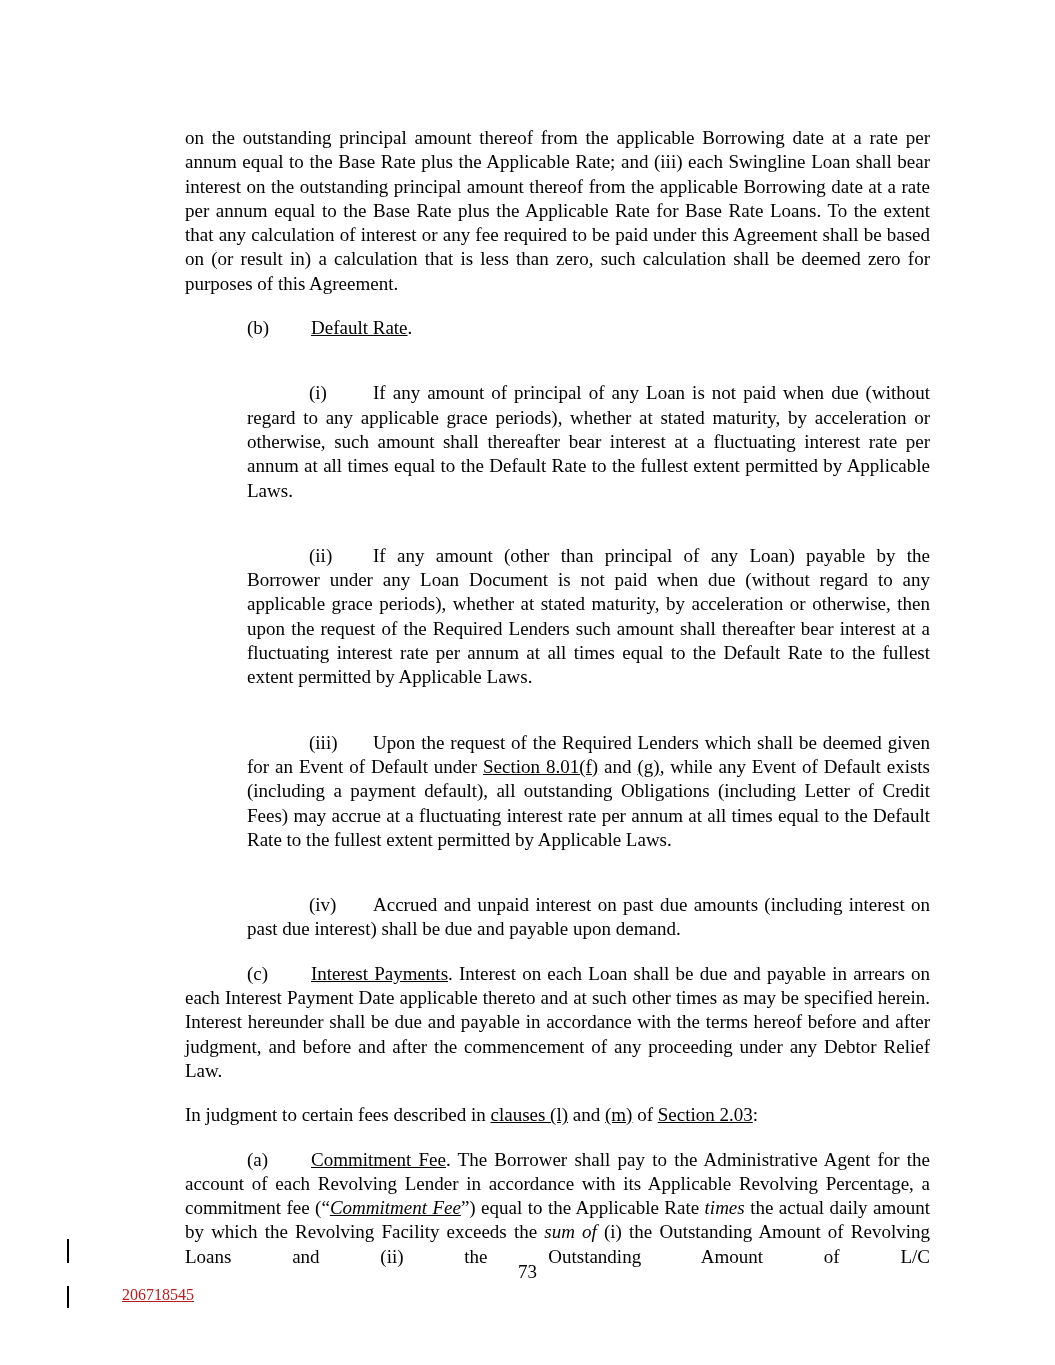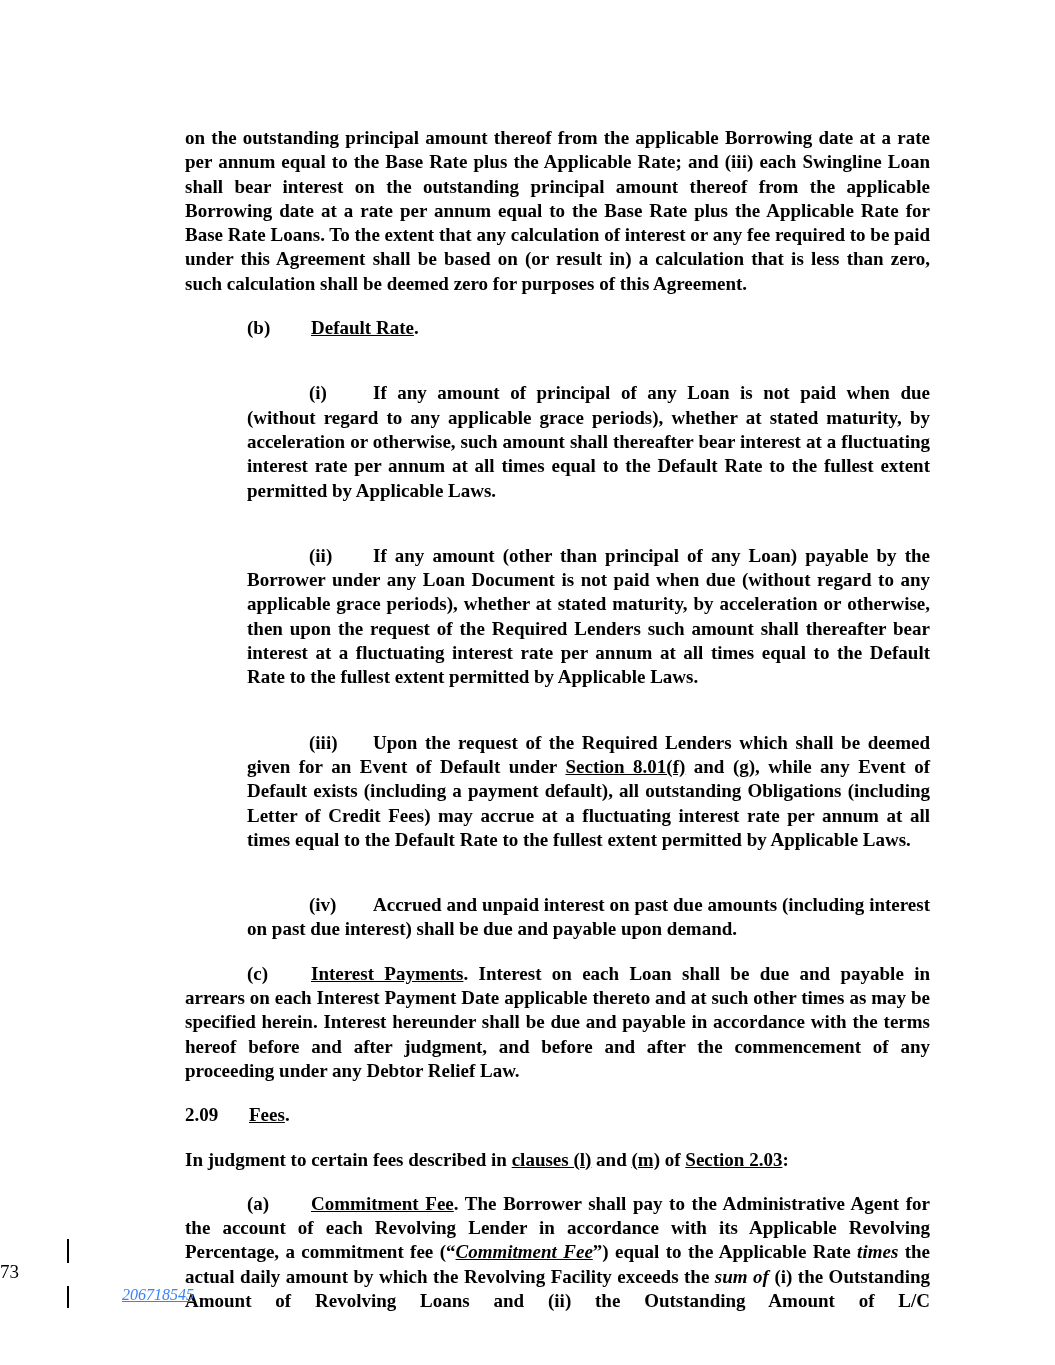--- a/index.html
+++ b/index.html
@@ -18,49 +18,48 @@
   }
   .content {
     position: absolute;
     left: 185px;
     top: 126px;
     width: 745px;
     font-size: 19px;
     line-height: 24.3px;
     text-align: justify;
   }
-  .par { margin: 0 0 20px 0; font-weight: bold; }
+  .par { margin: 0 0 20px 0; }
   .par:last-child { margin-bottom: 0; }
   .sub { margin-left: 62px; margin-top: 41px; }          
   .indent { text-indent: 62px; }       
   .jlast { text-align-last: justify; margin-top: 13px; } 
   .num { display: inline-block; width: 64px; text-indent: 0; }
   .u  { text-decoration: underline; }
   .i  { font-style: italic; }
   .iu { font-style: italic; text-decoration: underline; }
   .b  { font-weight: bold; }
   .pagenum {
     position: absolute;
     left: 0;
     top: 1260px;
     width: 100%;
-    text-align: left;
+    text-align: center;
     font-size: 19px;
     line-height: 24px;
   }
   .footerlink {
     position: absolute;
     left: 122px;
     top: 1285px;
     font-size: 16px;
     line-height: 20px;
-    color: #3b82f6;
+    color: #b91c1c;
     text-decoration: underline;
     cursor: pointer;
-    font-style: italic;
   }
   .changebar {
     position: absolute;
     left: 67px;
     width: 2px;
     background: #000000;
   }
   .bar1 { top: 1239px; height: 24px; }
   .bar2 { top: 1286px; height: 22px; }
 </style>
@@ -78,21 +77,20 @@
     <p class="par sub indent"><span class="num">(i)</span><span>If any amount of principal of any Loan is not paid when due (without regard to any applicable grace periods), whether at stated maturity, by acceleration or otherwise, such amount shall thereafter bear interest at a fluctuating interest rate per annum at all times equal to the Default Rate to the fullest extent permitted by Applicable Laws.</span></p>
 
     <p class="par sub indent"><span class="num">(ii)</span><span>If any amount (other than principal of any Loan) payable by the Borrower under any Loan Document is not paid when due (without regard to any applicable grace periods), whether at stated maturity, by acceleration or otherwise, then upon the request of the Required Lenders such amount shall thereafter bear interest at a fluctuating interest rate per annum at all times equal to the Default Rate to the fullest extent permitted by Applicable Laws.</span></p>
 
     <p class="par sub indent"><span class="num">(iii)</span><span>Upon the request of the Required Lenders which shall be deemed given for an Event of Default under </span><span class="u">Section 8.01(f)</span><span> and </span><span class="u">(g)</span><span>, while any Event of Default exists (including a payment default), all outstanding Obligations (including Letter of Credit Fees) may accrue at a fluctuating interest rate per annum at all times equal to the Default Rate to the fullest extent permitted by Applicable Laws.</span></p>
 
     <p class="par sub indent"><span class="num">(iv)</span><span>Accrued and unpaid interest on past due amounts (including interest on past due interest) shall be due and payable upon demand.</span></p>
 
     <p class="par indent"><span class="num">(c)</span><span class="u">Interest Payments</span><span>. Interest on each Loan shall be due and payable in arrears on each Interest Payment Date applicable thereto and at such other times as may be specified herein. Interest hereunder shall be due and payable in accordance with the terms hereof before and after judgment, and before and after the commencement of any proceeding under any Debtor Relief Law.</span></p>
 
-    <p class="par b"><span class="num">2.09</span><span class="u">Fees</span><span>.</span></p>
 
     <p class="par"><span>In judgment to certain fees described in </span><span class="u">clauses (l)</span><span> and </span><span class="u">(m)</span><span> of </span><span class="u">Section 2.03</span><span>:</span></p>
 
     <p class="par indent jlast"><span class="num">(a)</span><span class="u">Commitment Fee</span><span>. The Borrower shall pay to the Administrative Agent for the account of each Revolving Lender in accordance with its Applicable Revolving Percentage, a commitment fee (“</span><span class="iu">Commitment Fee</span><span>”) equal to the Applicable Rate </span><span class="i">times</span><span> the actual daily amount by which the Revolving Facility exceeds the </span><span class="i">sum of</span><span> (i) the Outstanding Amount of Revolving Loans and (ii) the Outstanding Amount of L/C</span></p>
 
   </div>
 
   <div class="pagenum">73</div>
 
   <a class="footerlink">206718545</a>

